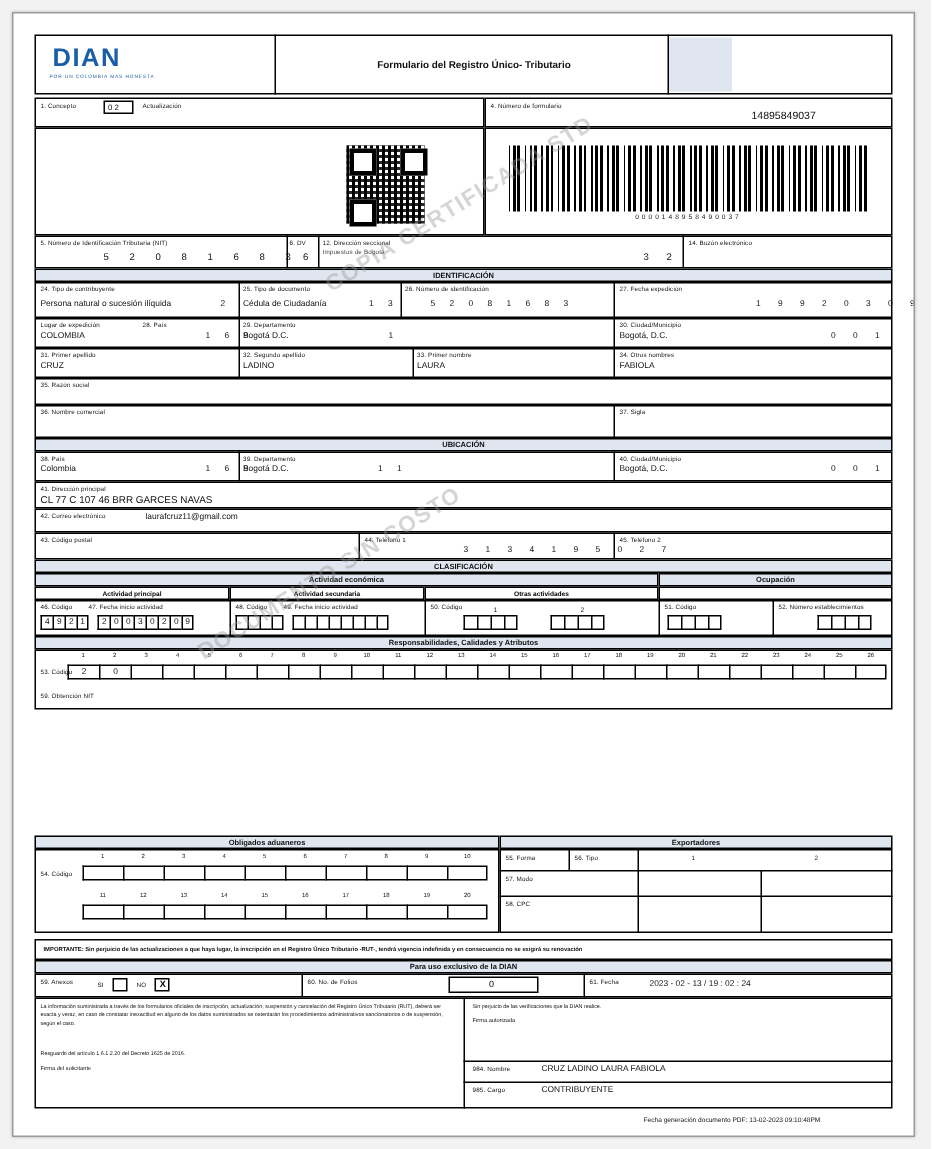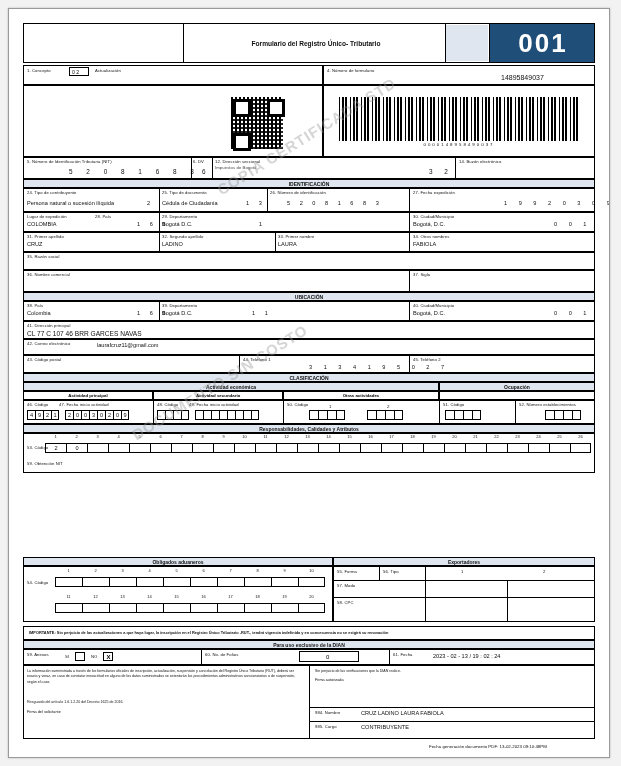--- a/index.html
+++ b/index.html
@@ -20,26 +20,27 @@
   .wm{position:absolute;color:rgba(150,150,150,.40);font-size:15px;font-weight:bold;transform:rotate(-32deg);transform-origin:left top;white-space:nowrap;letter-spacing:1px;}
   .thinline{position:absolute;background:#000;}
 </style>
 </head>
 <body>
 
 <div id="page">
   <div id="sheet">
 
     <div class="bx" style="left:14px;top:14px;width:572px;height:40px;"></div>
+    <div class="bx nb" style="left:14px;top:14px;width:160px;height:40px;">
+      <div style="position:absolute;left:12px;top:6px;font-size:17px;font-weight:bold;color:#1b5ea8;letter-spacing:1px;font-family:'Liberation Sans',sans-serif;">DIAN</div>
+      <div style="position:absolute;left:10px;top:26px;font-size:3.2px;color:#1b5ea8;letter-spacing:.6px;">POR UN COLOMBIA MAS HONESTA</div>
+    </div>
     <div class="thinline" style="left:174px;top:14px;width:1px;height:40px;"></div>
     <div class="hdr-title" style="left:192px;top:31px;width:230px;text-align:center;">Formulario del Registro Único- Tributario</div>
     <div class="thinline" style="left:436px;top:14px;width:1px;height:40px;"></div>
-    <div class="bx" style="left:480px;top:14px;width:106px;height:40px;background:#1f4e79;">
-      <div style="position:absolute;left:0;top:4px;width:106px;text-align:center;font-size:26px;font-weight:bold;color:#fff;letter-spacing:2px;">001</div>
-    </div>
     <div style="position:absolute;left:437px;top:16px;width:42px;height:36px;background:#dfe6ef;"></div>
 
     <div class="bx" style="left:14px;top:56px;width:300px;height:20px;"></div>
     <div class="lbl" style="left:18px;top:59px;">1. Concepto</div>
     <div class="bx" style="left:60px;top:58px;width:20px;height:9px;"></div>
     <div class="val" style="left:63px;top:59.5px;font-size:5.2px;">0 2</div>
     <div class="lbl" style="left:86px;top:59px;">Actualización</div>
 
     <div class="bx" style="left:314px;top:56px;width:272px;height:20px;"></div>
     <div class="lbl" style="left:318px;top:59px;">4. Número de formulario</div>

